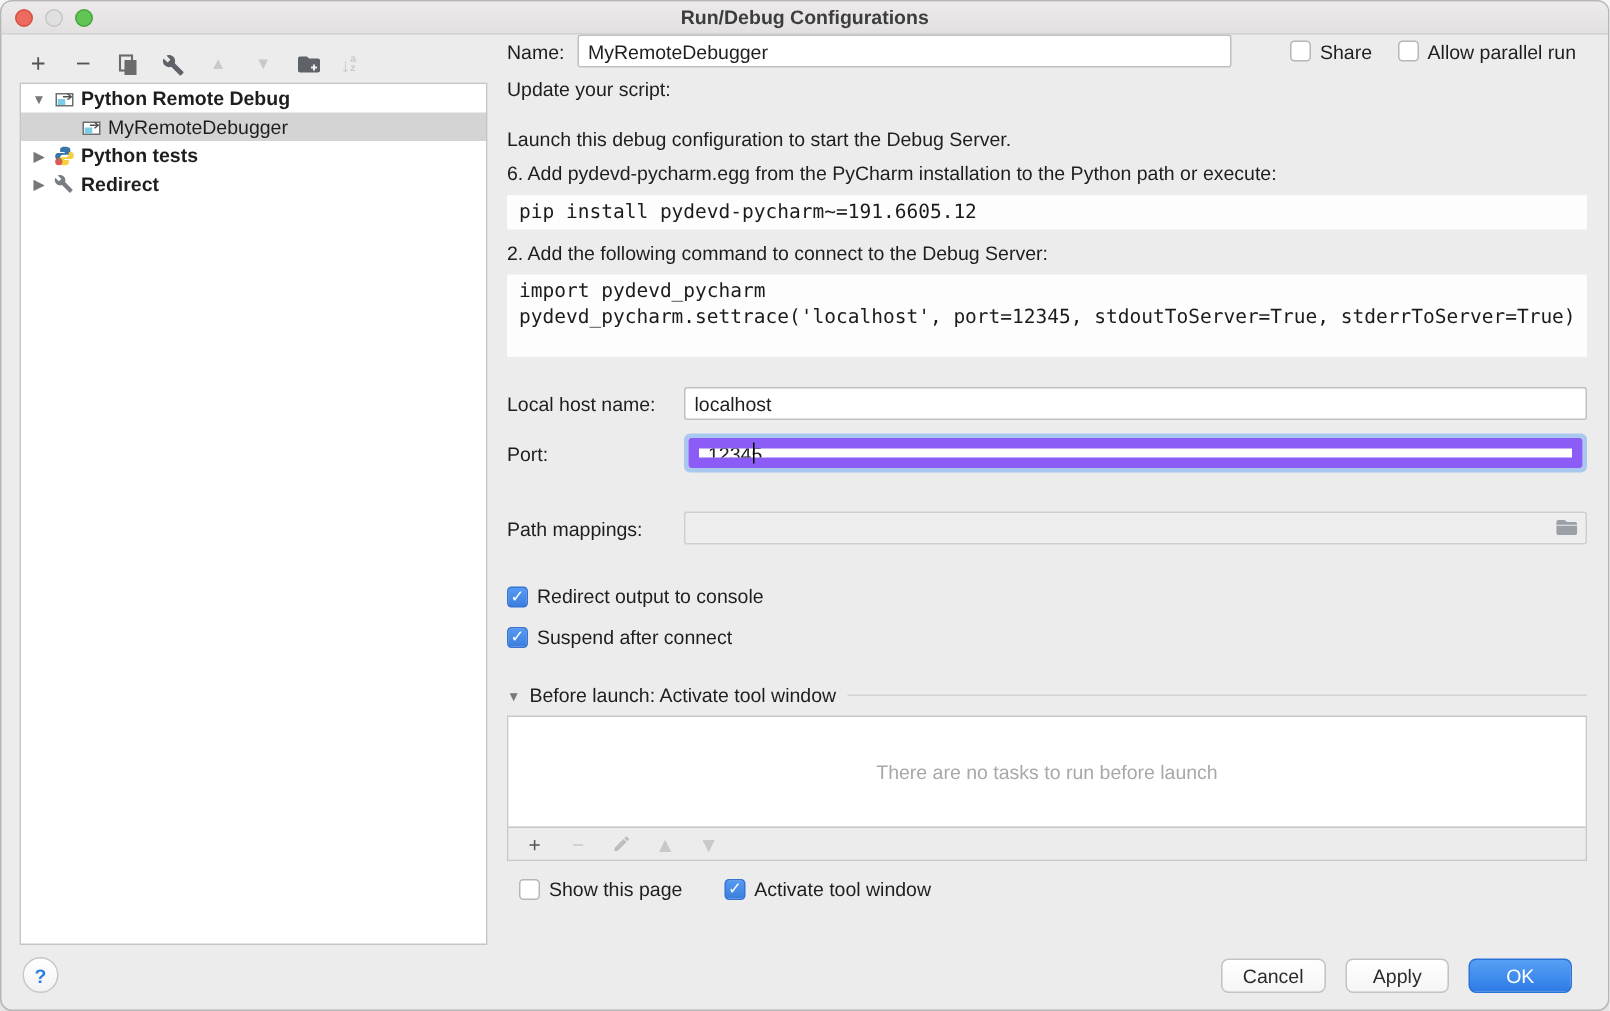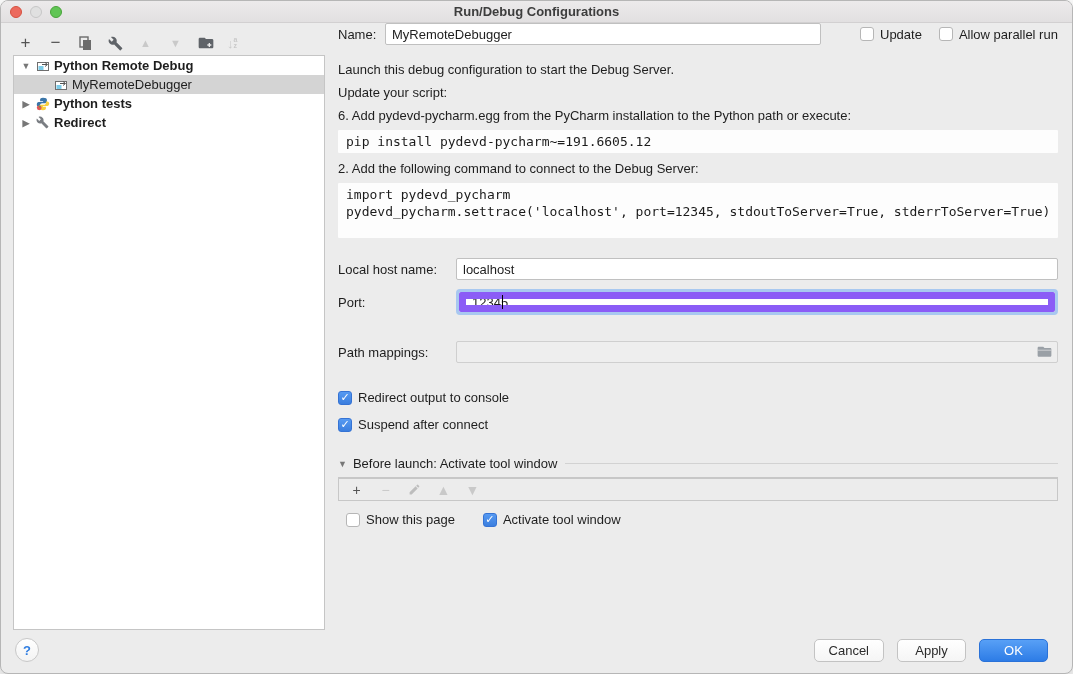--- a/index.html
+++ b/index.html
@@ -214,28 +214,28 @@
     </div>
   </div>
 
   <div class="content">
 
     <div class="row name-row">
       <span class="lbl">Name:</span>
       <input class="field" value="MyRemoteDebugger" style="">
       <div style="width:39px"></div>
       <div class="cb"></div>
-      <span class="cb-label">Update</span>
+      <span class="cb-label">Share</span>
       <div style="width:17px"></div>
       <div class="cb"></div>
       <span class="cb-label">Allow parallel run</span>
     </div>
 
+    <div class="txt mt7">Update your script:</div>
     <div class="txt intro">Launch this debug configuration to start the Debug Server.</div>
-    <div class="txt mt7">Update your script:</div>
     <div class="txt mt7">6. Add pydevd-pycharm.egg from the PyCharm installation to the Python path or execute:</div>
     <div class="codeblock">pip install pydevd-pycharm~=191.6605.12</div>
     <div class="txt mt8">2. Add the following command to connect to the Debug Server:</div>
     <div class="codeblock tall">import pydevd_pycharm
 pydevd_pycharm.settrace('localhost', port=12345, stdoutToServer=True, stderrToServer=True)</div>
 
     <div class="row field-row">
       <span class="lbl">Local host name:</span>
       <div class="fieldwrap">
         <input class="field" value="localhost" style="">
@@ -273,20 +273,23 @@
       <span class="cb-label">Suspend after connect</span>
     </div>
 
     <div class="before-header">
       <span class="tri">▼</span>
       <span class="bh-label">Before launch: Activate tool window</span>
       <span class="hline"></span>
     </div>
 
     <div class="task-box">
+      <div class="task-empty">
+        <span>There are no tasks to run before launch</span>
+      </div>
       <div class="task-toolbar">
         <div class="tb-icon">+</div>
         <div class="tb-icon disabled">−</div>
         <div class="tb-icon disabled">
           <svg width="13" height="13" viewBox="0 0 24 24">
             <path fill="#bdbdbd" d="M3 17.25V21h3.75L17.8 9.94l-3.75-3.75L3 17.25zM20.7 7.04c.39-.39.39-1.02 0-1.41l-2.34-2.34a1 1 0 0 0-1.41 0l-1.83 1.83 3.75 3.75 1.83-1.83z"></path>
           </svg>
         </div>
         <div class="tb-icon small disabled">▲</div>
         <div class="tb-icon small disabled">▼</div>

